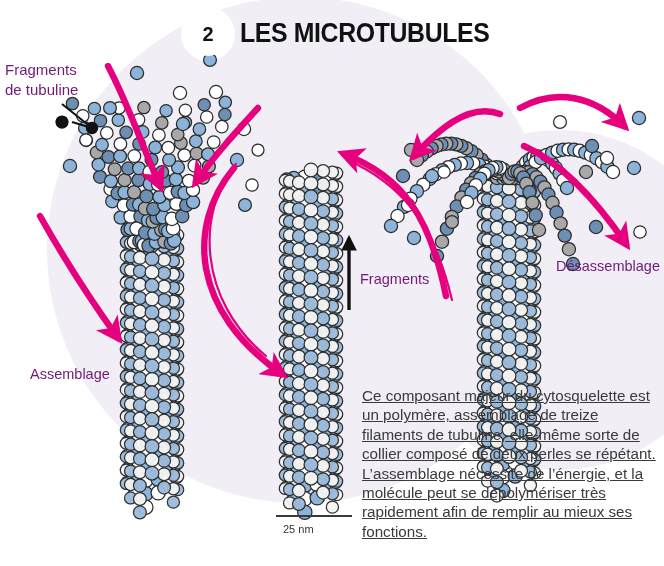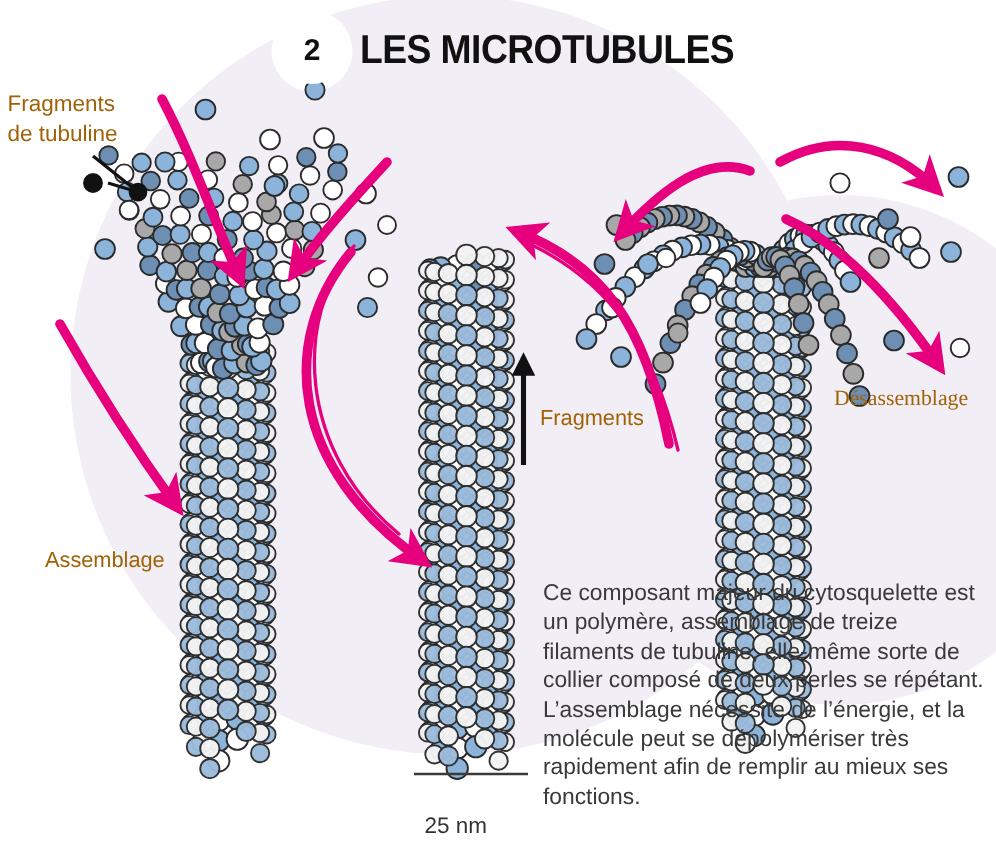--- a/index.html
+++ b/index.html
@@ -23,34 +23,35 @@
   .hdr-title{
     position:absolute;left:240px;top:18px;
     font-family:"Liberation Sans", sans-serif;
     font-weight:bold;font-size:27px;color:#111111;
     letter-spacing:-0.4px;
     transform:scaleX(0.92);transform-origin:left center;
     white-space:nowrap;
   }
 
   .lbl{
-    position:absolute;color:#a16207;
+    position:absolute;color:#701a75;
     font-size:14.5px;line-height:17px;
     white-space:pre;
   }
   #lbl-fragments{left:5px;top:60px;font-size:15px;line-height:20px;}
   #lbl-assemblage{left:30px;top:366px;text-align:center;}
-  #lbl-desassemblage{left:556px;top:258px;font-family:Liberation Serif, serif;}
+  #lbl-desassemblage{left:556px;top:258px;}
   #lbl-tubuline{left:360px;top:271px;}
-  #lbl-scale{left:283px;top:521px;font-size:15px;color:#333;margin-top:21px;}
+  #lbl-scale{left:283px;top:521px;font-size:11px;color:#333;}
 
   #body-text{
     position:absolute;left:362px;top:386px;width:298px;
     font-size:15.2px;line-height:19.4px;color:#3a3a3a;
     white-space:pre-line;
+    text-decoration:underline;
   }
 </style>
 </head>
 <body>
 
 <div id="stage">
 
   <svg id="art" viewBox="0 0 664 566">
     <defs>
       <marker id="mk-arrow" viewBox="0 0 10 10" refX="7.2" refY="5" markerWidth="4.2" markerHeight="4.2" orient="auto-start-reverse">

